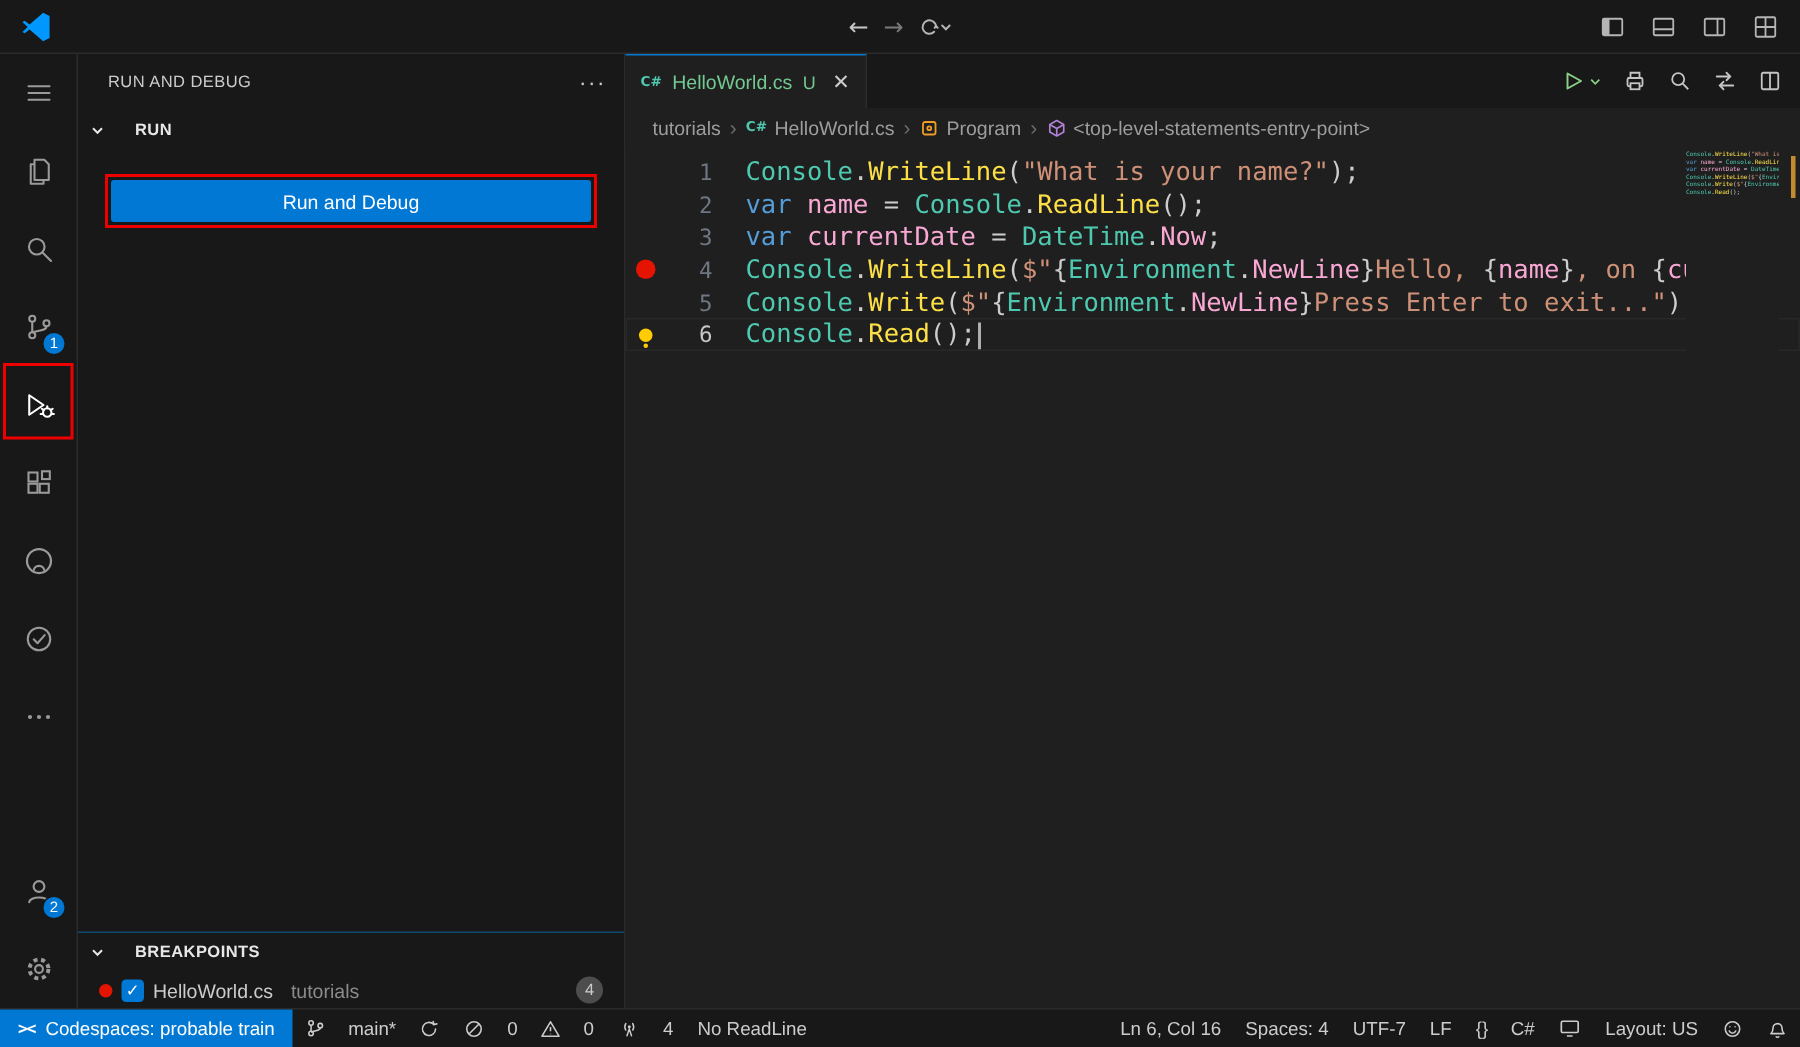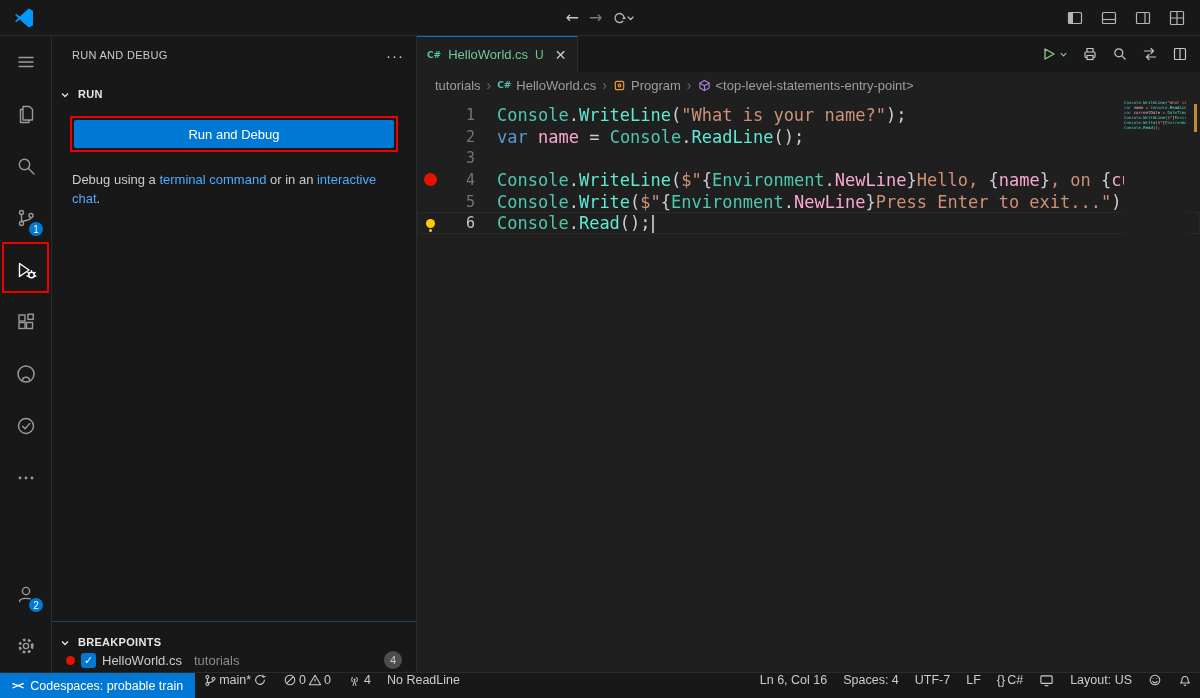--- a/index.html
+++ b/index.html
@@ -24,21 +24,21 @@
   .ab-item{height:52px;display:flex;align-items:center;justify-content:center;color:#9a9a9a;position:relative;cursor:pointer}
   .ab-item.active{color:#fff}
   .ab-bottom{margin-top:auto}
   .badge{position:absolute;right:7px;bottom:7px;min-width:16px;height:16px;border-radius:9px;background:#0078d4;color:#fff;font-size:10px;display:flex;align-items:center;justify-content:center;border:1.5px solid #181818}
   .annot-debug{position:absolute;left:2px;top:206px;width:47px;height:51px;border:2px solid #ee0000;pointer-events:none}
 
   
   .sidebar{flex:0 0 365px;background:#181818;border-right:1px solid #2b2b2b;display:flex;flex-direction:column;min-height:0}
   .sb-header{height:38px;display:flex;align-items:center;justify-content:space-between;padding:0 12px 0 20px;color:#cccccc;font-size:11px;letter-spacing:.3px}
   .more-dots{color:#cccccc;font-size:15px;letter-spacing:1px;cursor:pointer}
-  .sb-section-row{height:26px;display:flex;align-items:flex-end;gap:8px;padding:0 8px;color:#e7e7e7;font-weight:bold;font-size:11px;letter-spacing:.3px;cursor:pointer}
+  .sb-section-row{height:26px;display:flex;align-items:center;gap:20px;padding:0 8px;color:#e7e7e7;font-weight:bold;font-size:11px;letter-spacing:.3px;cursor:pointer}
   .run-btn-wrap{margin:16px 18px 4px 18px;border:2px solid #ee0000;padding:2px}
   .run-btn{display:block;width:100%;height:28px;background:#0078d4;color:#fff;border:none;border-radius:2px;font-size:13px;font-family:inherit;cursor:pointer}
   .sb-text{margin:14px 20px 0 20px;line-height:19px;color:#cccccc}
   .link{color:#4daafc;cursor:pointer;text-decoration:none}
   .sb-bottom{margin-top:auto;border-top:1px solid #0c4a6e}
   .bp-row{height:24px;display:flex;align-items:center;gap:6px;padding:0 14px;cursor:pointer}
   .bp-dot-sm{width:9px;height:9px;border-radius:50%;background:#e51400;flex:0 0 auto}
   .bp-check{width:15px;height:15px;border-radius:3px;background:#0078d4;color:#fff;font-size:11px;display:flex;align-items:center;justify-content:center;flex:0 0 auto}
   .bp-file{color:#cccccc}
   .bp-path{color:#8b8b8b;margin-left:6px}
@@ -62,32 +62,32 @@
   .code-area{flex:1;position:relative;padding-top:6px;min-height:0}
   .code-line{display:flex;align-items:center;height:21.7px;font-family:"DejaVu Sans Mono",monospace;font-size:17px;white-space:pre;overflow:hidden}
   .code-line.current{outline:1px solid #282828;outline-offset:-1px}
   .glyph{flex:0 0 26px;display:flex;align-items:center;justify-content:center}
   .glyph.breakpoint::after{content:'';width:13px;height:13px;border-radius:50%;background:#e51400;display:block}
   .glyph.lightbulb::after{content:'';width:9px;height:9px;border-radius:50%;background:#ffcc02;display:block;box-shadow:0 7px 0 -3px #ffcc02}
   .lnum{flex:0 0 32px;text-align:right;color:#6e7681;font-size:15px}
   .current .lnum{color:#c6c6c6}
   .ltext{margin-left:22px}
   .cursor{display:inline-block;width:2px;height:18px;background:#aeafad;vertical-align:middle;margin-left:1px}
-  .tk-cls{color:#4ec9b0}.tk-method{color:#5eead4}.tk-kw{color:#569cd6}.tk-var{color:#f9a8d4}.tk-str{color:#ce9178}.tk-punc{color:#cccccc}.tk-plain{color:#cccccc}
+  .tk-cls{color:#4ec9b0}.tk-method{color:#fde047}.tk-kw{color:#569cd6}.tk-var{color:#f9a8d4}.tk-str{color:#ce9178}.tk-punc{color:#cccccc}.tk-plain{color:#cccccc}
 
   .minimap{position:absolute;top:2px;right:14px;width:62px;height:150px;overflow:hidden;background:#1f1f1f;cursor:pointer}
   .mini-line{font-family:"DejaVu Sans Mono",monospace;font-size:4px;line-height:5px;white-space:pre}
   .overview-ruler{position:absolute;top:0;right:0;width:12px;height:100%;cursor:pointer}
   .ruler-mark{position:absolute;top:6px;right:3px;width:3px;height:28px;background:#c38b30}
 
   
   .statusbar{flex:0 0 26px;background:#181818;border-top:1px solid #2b2b2b;display:flex;align-items:stretch;font-size:12.5px;color:#cccccc}
   .sb-remote{background:#0078d4;color:#fff;display:flex;align-items:center;gap:7px;padding:0 12px;cursor:pointer}
   .remote-glyph{font-family:"DejaVu Sans Mono",monospace;font-size:11px;font-weight:bold;letter-spacing:-1px}
-  .sb-item{display:flex;gap:2px;padding:0 8px;cursor:pointer}
+  .sb-item{display:flex;align-items:center;gap:15px;padding:0 8px;cursor:pointer}
   .sb-right{margin-left:auto;display:flex;align-items:stretch}
   svg{display:block}
 </style>
 </head>
 <body>
 
 <div class="window">
 
   <div class="titlebar">
     <span class="vscode-logo">
@@ -222,21 +222,20 @@
       </div>
       <div class="sb-section-row">
         <svg width="10" height="10" viewBox="0 0 10 10" stroke="currentColor" fill="none" stroke-width="1.3">
             <polyline points="2,3.5 5,6.5 8,3.5"></polyline>
           </svg>
         <span>RUN</span>
       </div>
       <div class="run-btn-wrap">
         <button class="run-btn">Run and Debug</button>
       </div>
-      <p class="sb-text"><span>Debug using a </span><a class="link">terminal command</a><span> or in an </span><a class="link">interactive chat</a><span>.</span></p>
 
       <div class="sb-bottom">
         <div class="sb-section-row">
           <svg width="10" height="10" viewBox="0 0 10 10" stroke="currentColor" fill="none" stroke-width="1.3">
               <polyline points="2,3.5 5,6.5 8,3.5"></polyline>
             </svg>
           <span>BREAKPOINTS</span>
         </div>
         <div class="bp-row">
           <span class="bp-dot-sm"></span>
@@ -316,21 +315,21 @@
               <path d="M2.2 4.5L7 7.2l4.8-2.7M7 7.2v5"></path>
             </svg>
           <span>&lt;top-level-statements-entry-point&gt;</span>
         </span>
       </div>
 
       <div class="code-area">
         <div id="code-lines">
             <div class="code-line"><span class="glyph"></span><span class="lnum">1</span><span class="ltext"><span class="tk-cls">Console</span><span class="tk-punc">.</span><span class="tk-method">WriteLine</span><span class="tk-punc">(</span><span class="tk-str">"What is your name?"</span><span class="tk-punc">);</span></span></div>
             <div class="code-line"><span class="glyph"></span><span class="lnum">2</span><span class="ltext"><span class="tk-kw">var</span><span class="tk-plain"> </span><span class="tk-var">name</span><span class="tk-punc"> = </span><span class="tk-cls">Console</span><span class="tk-punc">.</span><span class="tk-method">ReadLine</span><span class="tk-punc">();</span></span></div>
-            <div class="code-line"><span class="glyph"></span><span class="lnum">3</span></div>
+            <div class="code-line"><span class="glyph"></span><span class="lnum">3</span><span class="ltext"><span class="tk-kw">var</span><span class="tk-plain"> </span><span class="tk-var">currentDate</span><span class="tk-punc"> = </span><span class="tk-cls">DateTime</span><span class="tk-punc">.</span><span class="tk-var">Now</span><span class="tk-punc">;</span></span></div>
             <div class="code-line"><span class="glyph breakpoint"></span><span class="lnum">4</span><span class="ltext"><span class="tk-cls">Console</span><span class="tk-punc">.</span><span class="tk-method">WriteLine</span><span class="tk-punc">(</span><span class="tk-str">$"</span><span class="tk-punc">{</span><span class="tk-cls">Environment</span><span class="tk-punc">.</span><span class="tk-var">NewLine</span><span class="tk-punc">}</span><span class="tk-str">Hello, </span><span class="tk-punc">{</span><span class="tk-var">name</span><span class="tk-punc">}</span><span class="tk-str">, on </span><span class="tk-punc">{</span><span class="tk-var">curr</span></span></div>
             <div class="code-line"><span class="glyph"></span><span class="lnum">5</span><span class="ltext"><span class="tk-cls">Console</span><span class="tk-punc">.</span><span class="tk-method">Write</span><span class="tk-punc">(</span><span class="tk-str">$"</span><span class="tk-punc">{</span><span class="tk-cls">Environment</span><span class="tk-punc">.</span><span class="tk-var">NewLine</span><span class="tk-punc">}</span><span class="tk-str">Press Enter to exit..."</span><span class="tk-punc">);</span></span></div>
             <div class="code-line current"><span class="glyph lightbulb"></span><span class="lnum">6</span><span class="ltext"><span class="tk-cls">Console</span><span class="tk-punc">.</span><span class="tk-method">Read</span><span class="tk-punc">();</span><span class="cursor"></span></span></div>
           </div>
         <div class="minimap">
             <div id="minimap-lines">
               <div class="mini-line"><span class="tk-cls">Console</span><span class="tk-punc">.</span><span class="tk-method">WriteLine</span><span class="tk-punc">(</span><span class="tk-str">"What is your name?"</span></div>
               <div class="mini-line"><span class="tk-kw">var</span><span class="tk-plain"> </span><span class="tk-var">name</span><span class="tk-punc"> = </span><span class="tk-cls">Console</span><span class="tk-punc">.</span><span class="tk-method">ReadLine</span></div>
               <div class="mini-line"><span class="tk-kw">var</span><span class="tk-plain"> </span><span class="tk-var">currentDate</span><span class="tk-punc"> = </span><span class="tk-cls">DateTime</span></div>
               <div class="mini-line"><span class="tk-cls">Console</span><span class="tk-punc">.</span><span class="tk-method">WriteLine</span><span class="tk-punc">(</span><span class="tk-str">$"</span><span class="tk-punc">{</span><span class="tk-cls">Environment</span></div>

